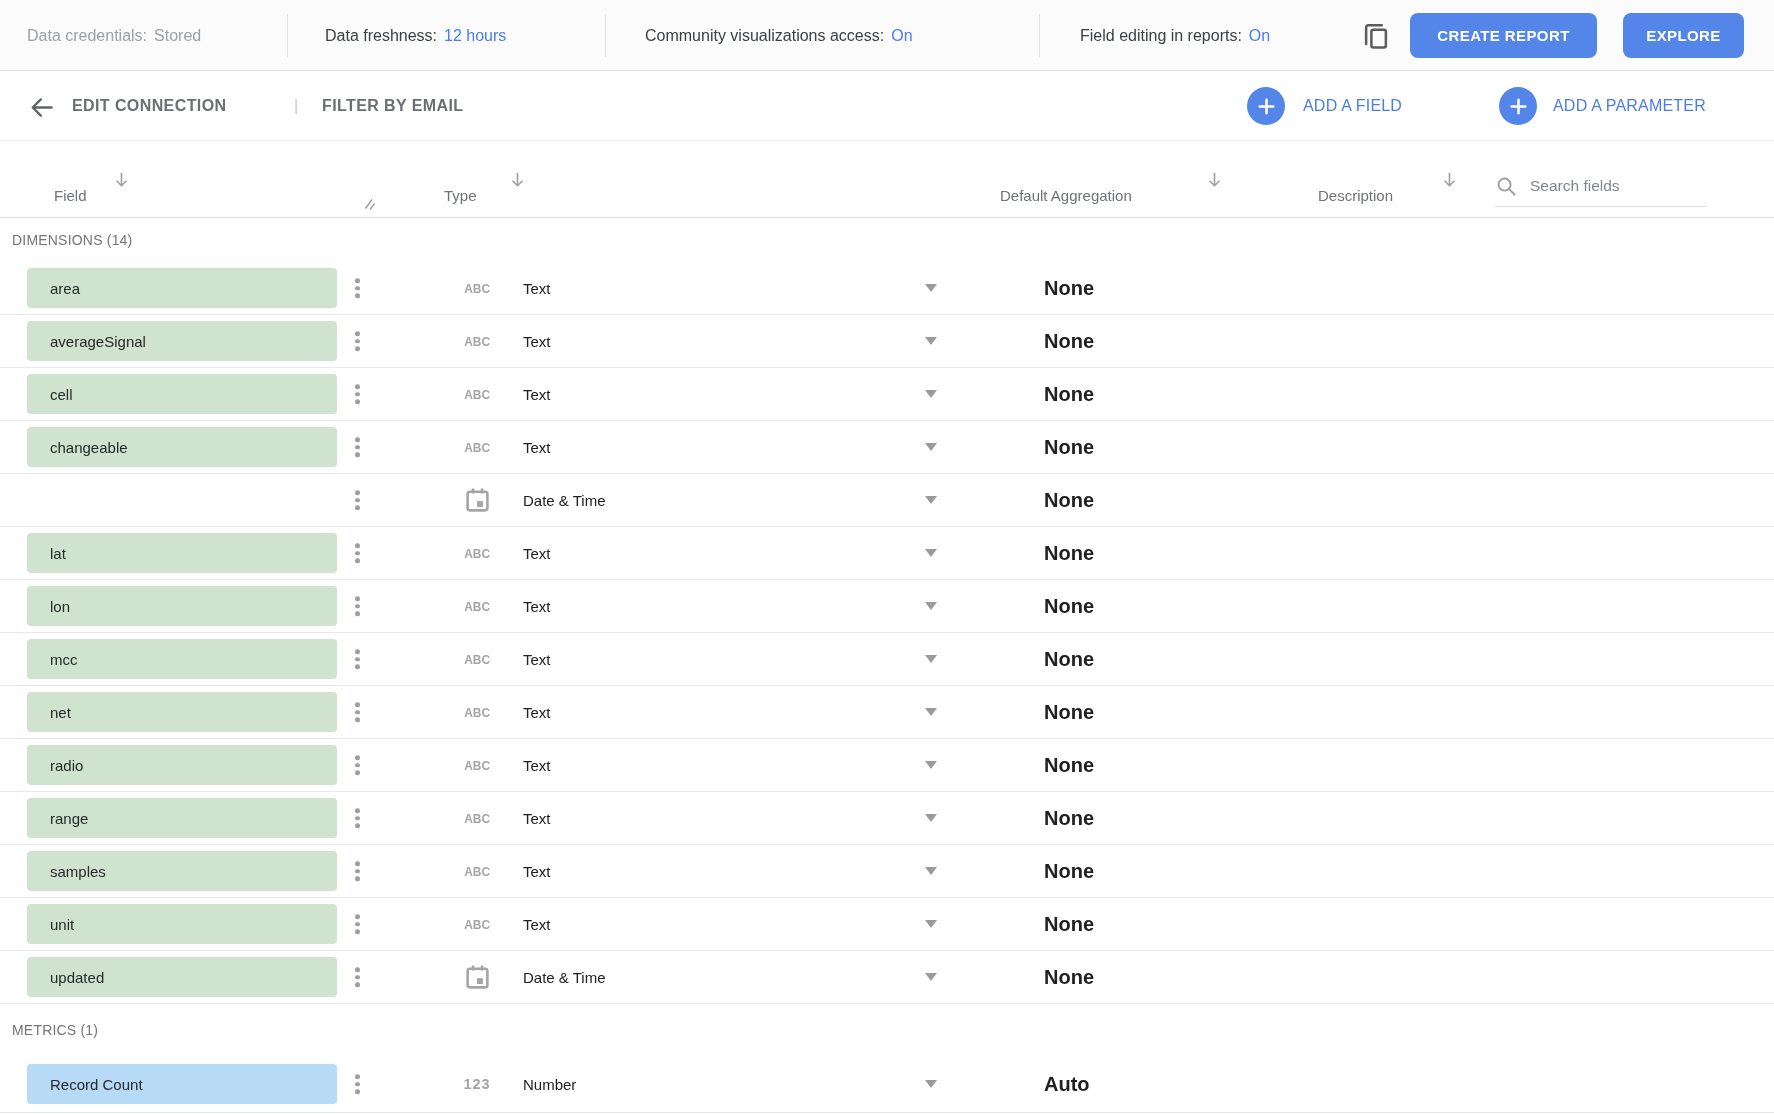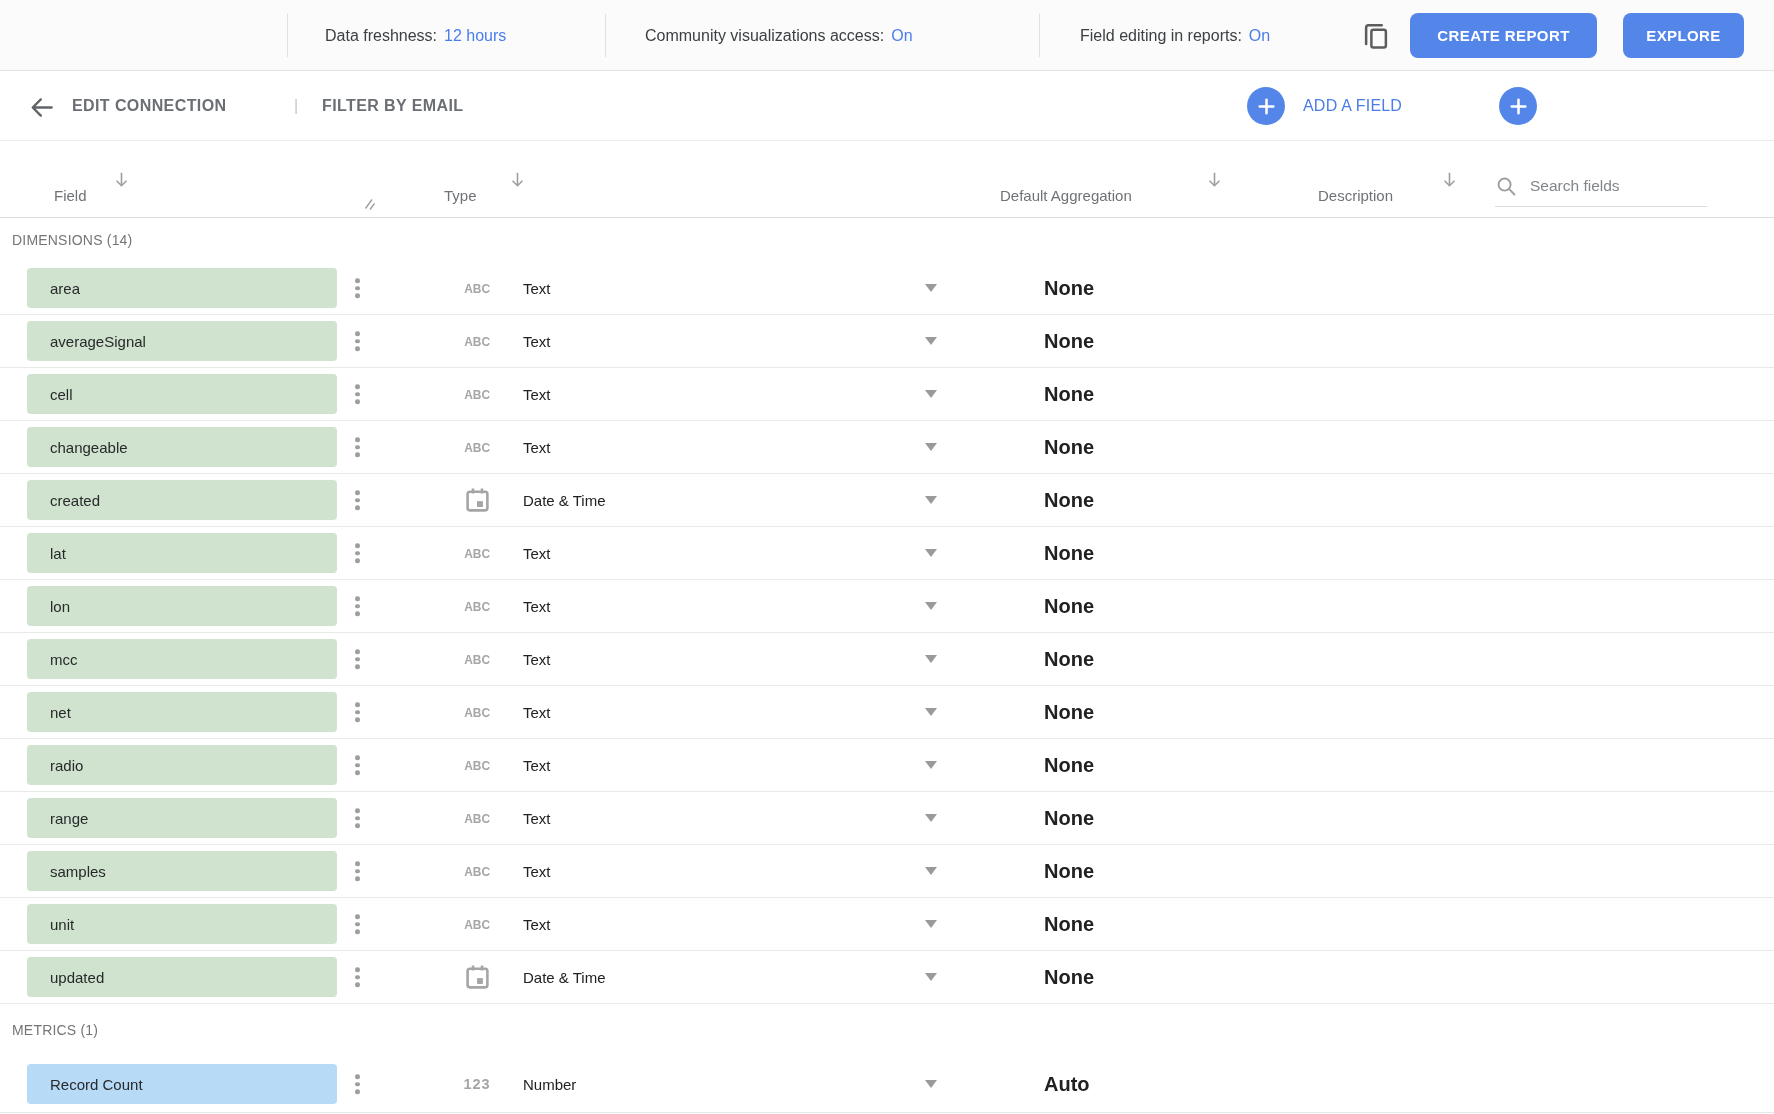--- a/index.html
+++ b/index.html
@@ -66,20 +66,24 @@
   .dd-arrow { left:925px; width:0; height:0; border-left:6.5px solid transparent;
               border-right:6.5px solid transparent; border-top:8px solid #9a9a9a; cursor:pointer; }
   .agg-value { left:1044px; font-size:20px; color:#212121; cursor:pointer;font-weight:bold; }
 </style>
 </head>
 <body>
 
 <div id="app">
 
   <div id="topbar">
+    <div class="tb-item tb-muted" style="left:27px">
+      <span>Data credentials:</span>
+      <span class="tb-muted" style="margin-left:7px">Stored</span>
+    </div>
     <div class="tb-div" style="left:287px"></div>
     <div class="tb-item" style="left:325px">
       <span>Data freshness:</span>
       <span class="tb-value">12 hours</span>
     </div>
     <div class="tb-div" style="left:605px"></div>
     <div class="tb-item" style="left:645px">
       <span>Community visualizations access:</span>
       <span class="tb-value">On</span>
     </div>
@@ -112,20 +116,21 @@
       <svg width="17" height="17" viewBox="0 0 16 16">
           <path d="M8 1.6v12.8M1.6 8h12.8" stroke="#fff" stroke-width="2.4" stroke-linecap="round"></path>
         </svg>
     </div>
     <div class="add-label" style="left:1303px">ADD A FIELD</div>
     <div class="add-circle" style="left:1499px">
       <svg width="17" height="17" viewBox="0 0 16 16">
           <path d="M8 1.6v12.8M1.6 8h12.8" stroke="#fff" stroke-width="2.4" stroke-linecap="round"></path>
         </svg>
     </div>
+    <div class="add-label" style="left:1553px">ADD A PARAMETER</div>
   </div>
 
   <div id="thead">
     <div class="th-label" style="left:54px">Field</div>
     <div class="sort-arrow" style="left:112px">
       <svg width="19" height="19" viewBox="0 0 18 18">
           <path d="M9 2.5v12 M4.3 10.2 L9 14.9 l4.7-4.7" fill="none" stroke="#9e9e9e" stroke-width="1.5"></path>
         </svg>
     </div>
     <div id="col-grip">
@@ -220,23 +225,20 @@
           <i></i>
         </div>
       <div class="type-icon">
           <span class="abc-glyph">ABC</span>
         </div>
       <div class="type-label">Text</div>
       <div class="dd-arrow"></div>
       <div class="agg-value">None</div>
     </div>
       <div class="row">
-      <div class="chip dimension">
-        <span class="chip-label">created</span>
-      </div>
       <div class="kebab">
           <i></i>
           <i></i>
           <i></i>
         </div>
       <div class="type-icon">
           <svg width="27" height="27" viewBox="0 0 24 24">
             <rect x="3.2" y="4.6" width="17.6" height="16.6" rx="2" fill="none" stroke="#a5a5a5" stroke-width="2.3"></rect>
             <path d="M8 1.8v4.4 M16 1.8v4.4" stroke="#a5a5a5" stroke-width="2.3"></path>
             <rect x="11.6" y="13" width="5.2" height="5.2" fill="#a5a5a5"></rect>

